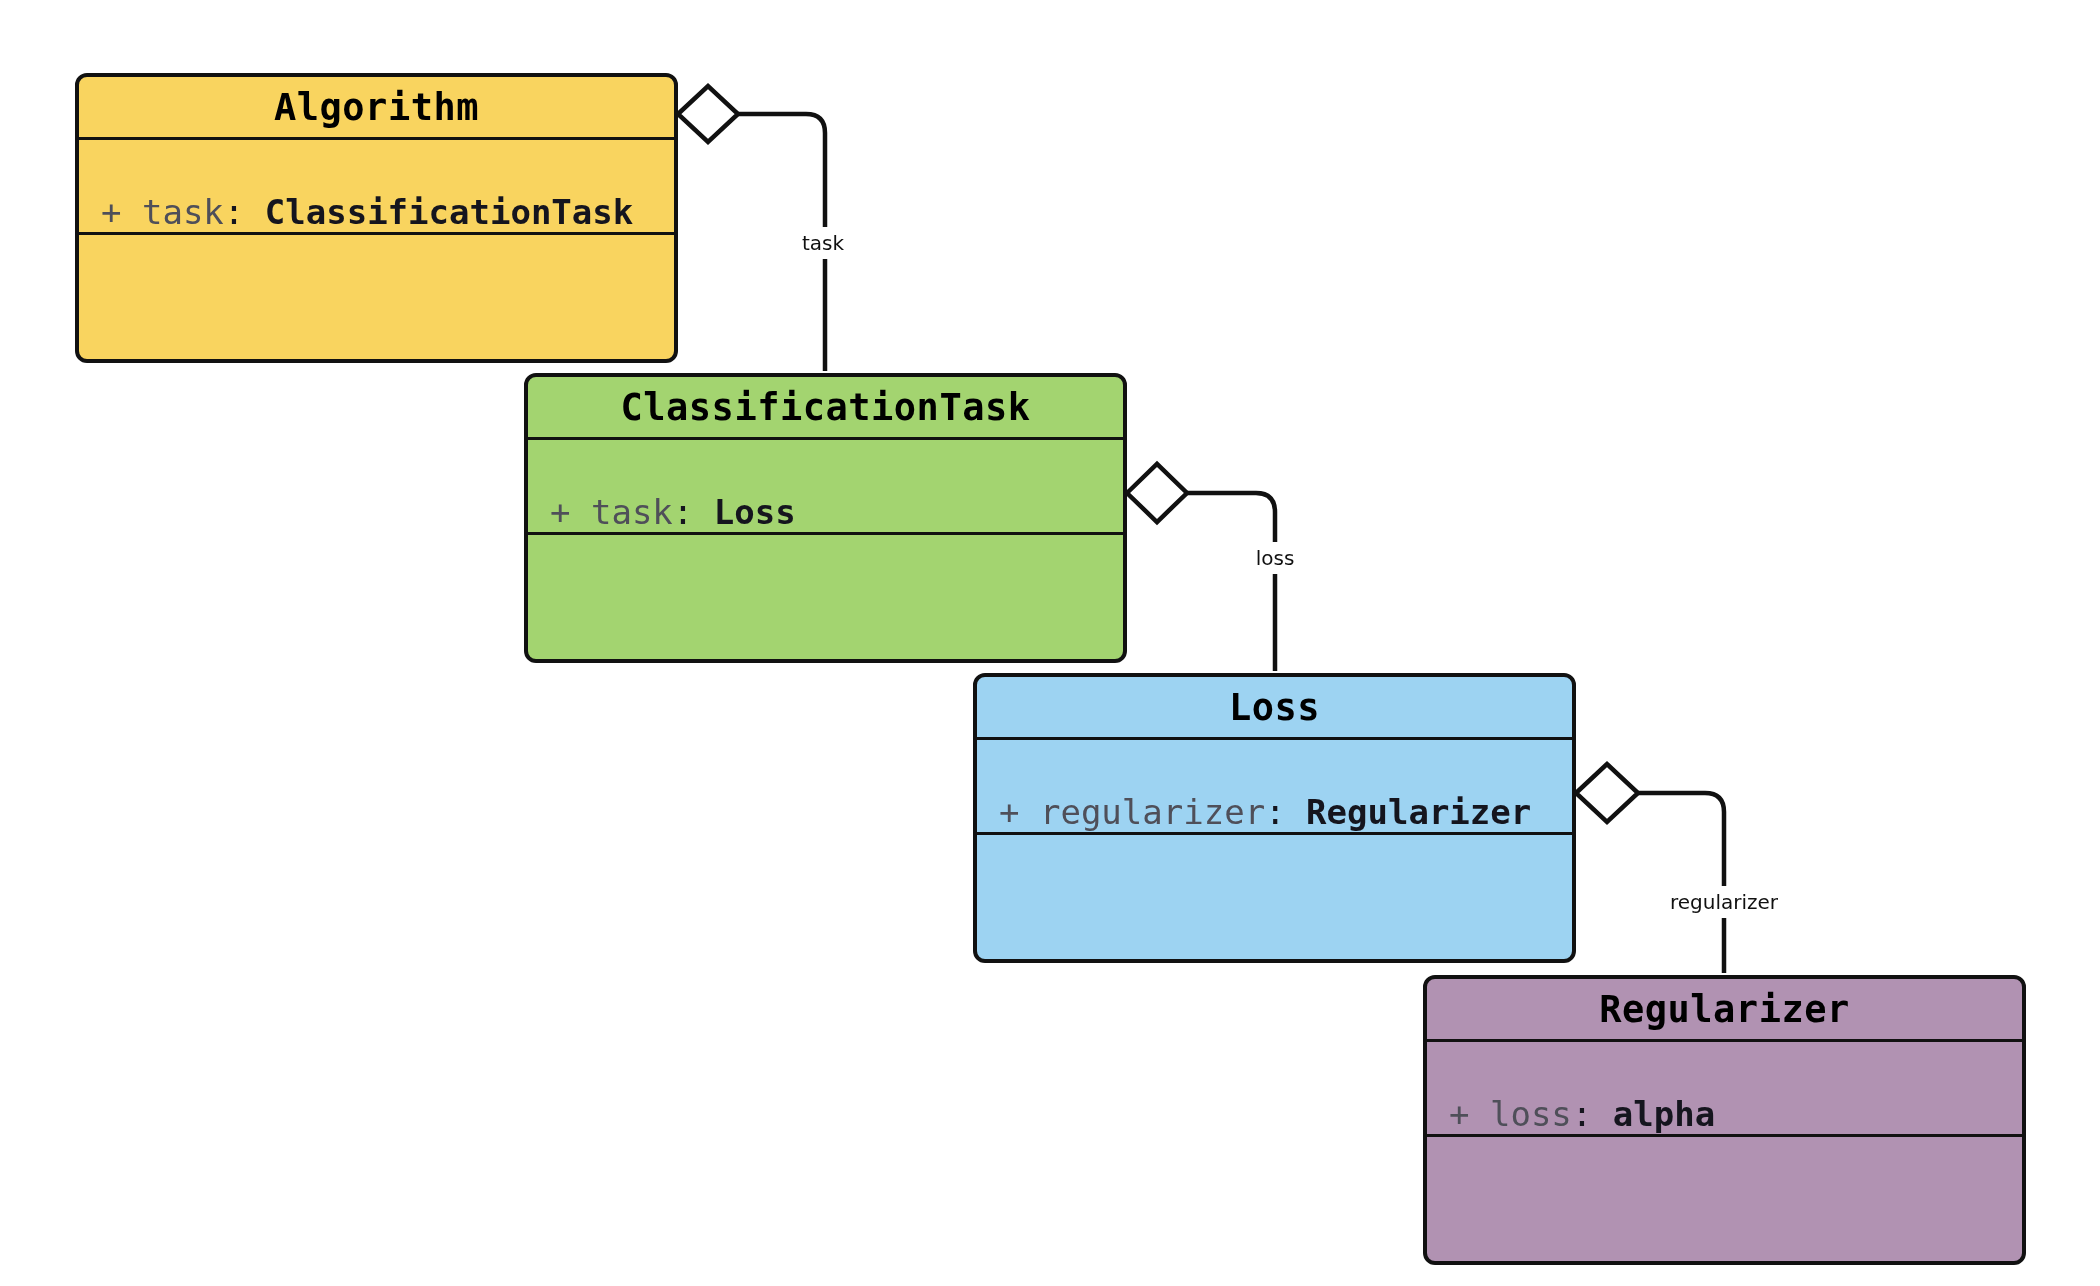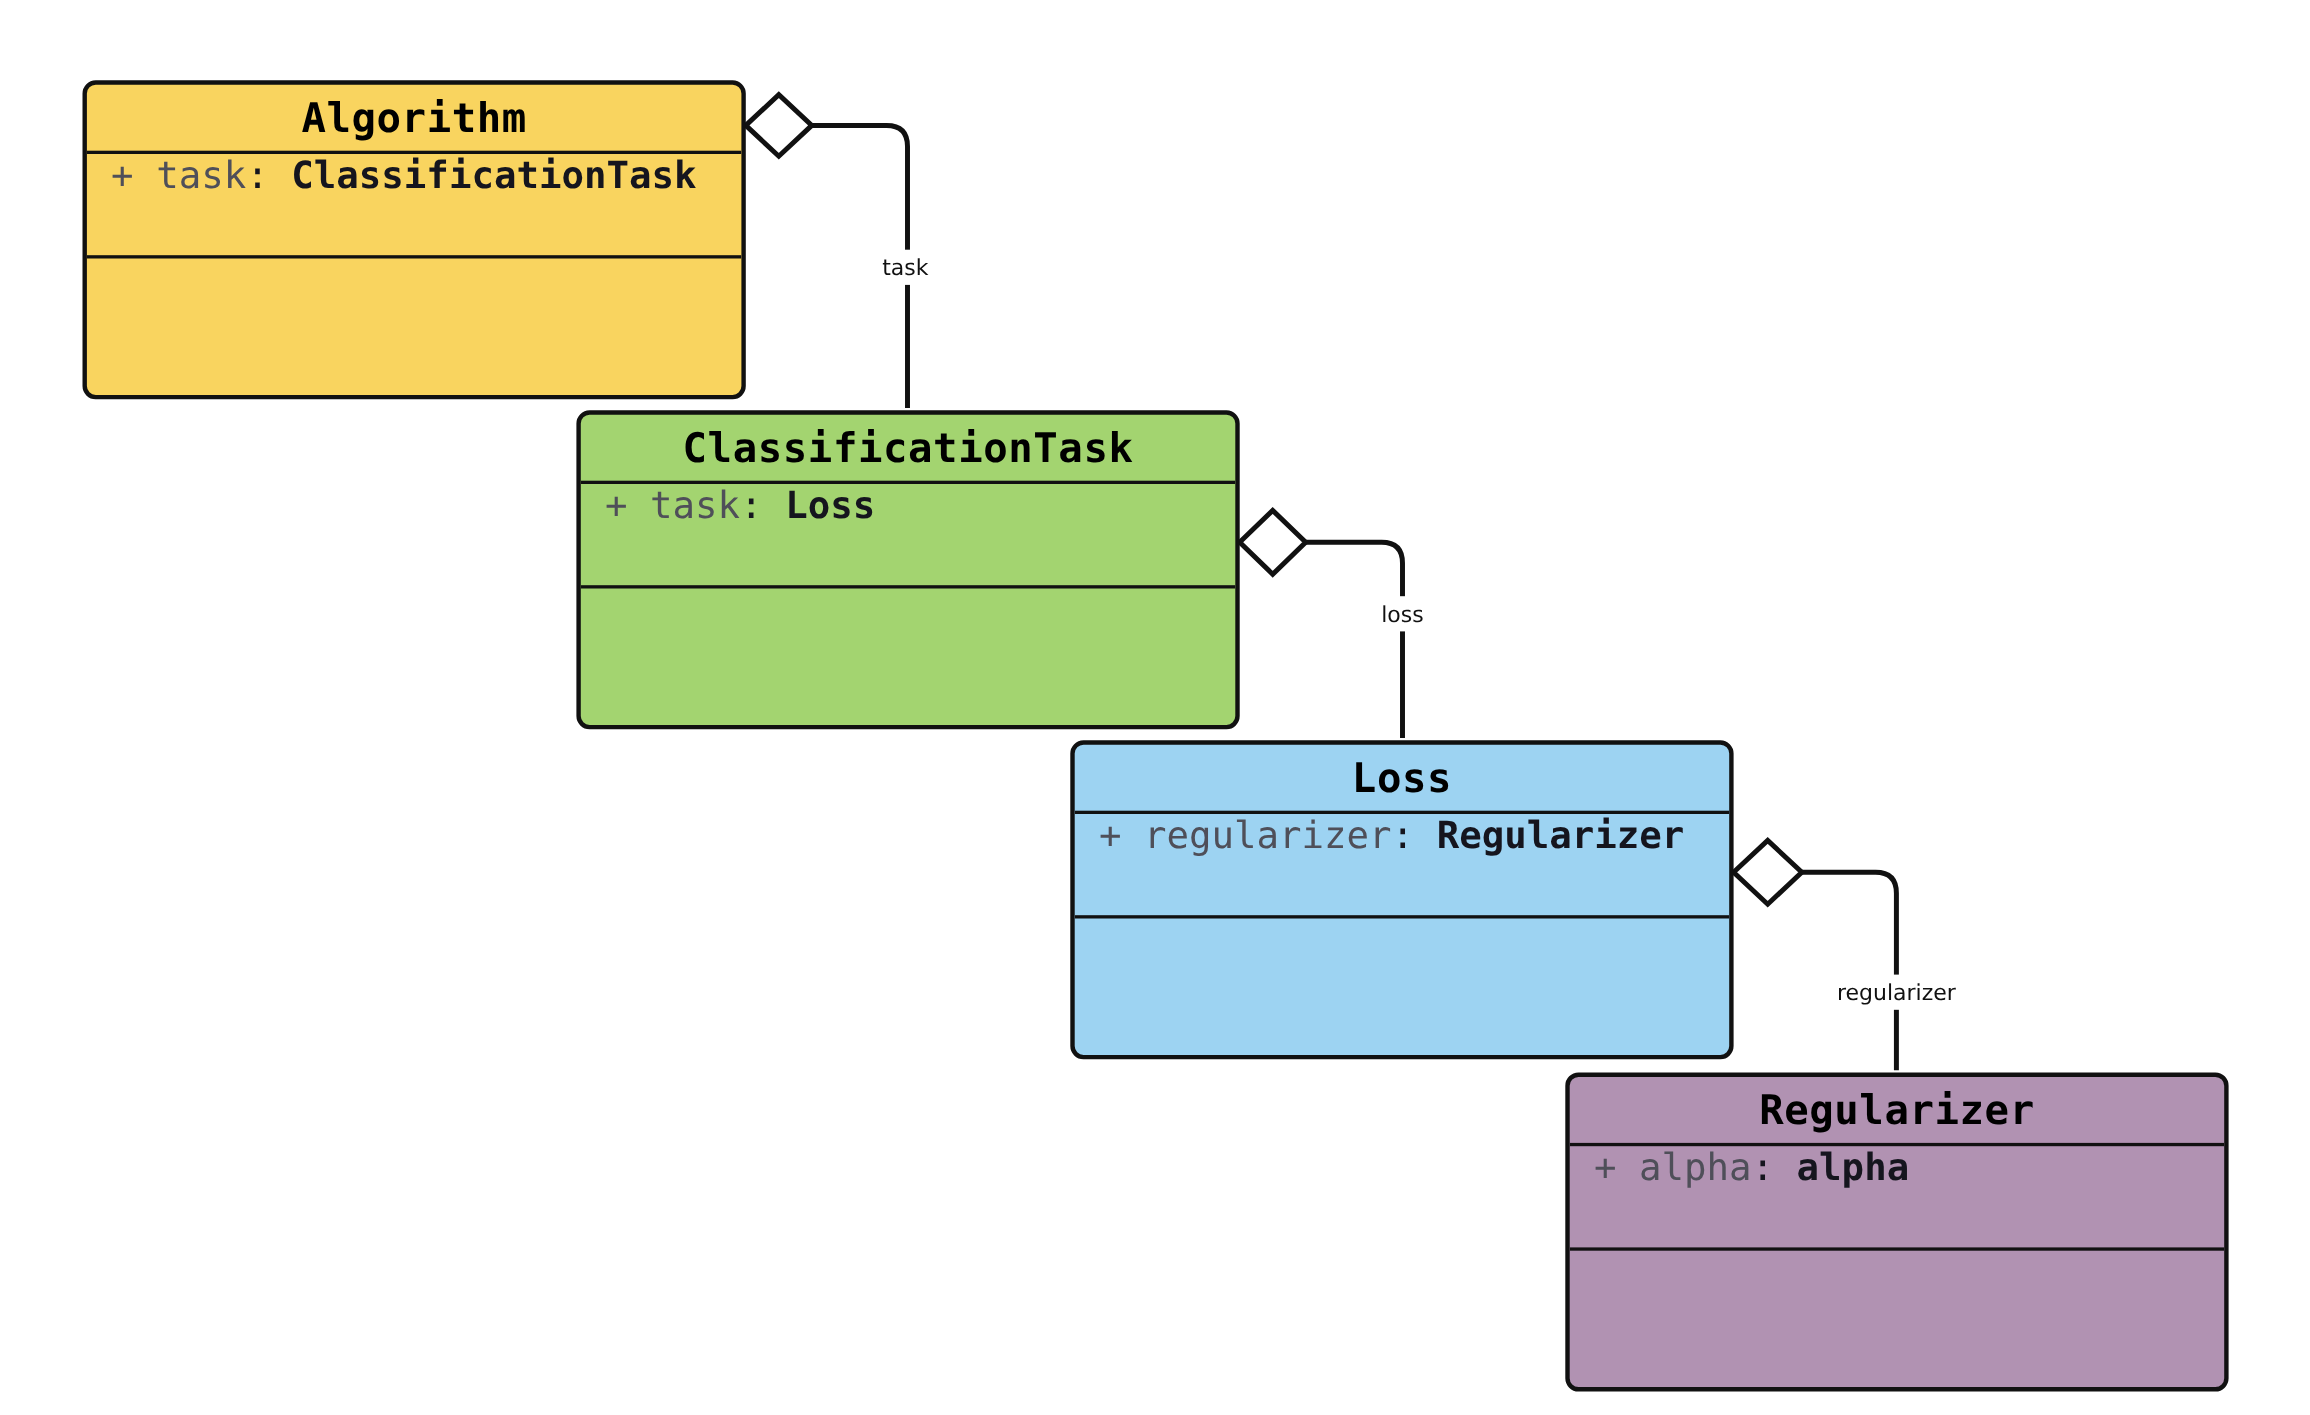--- a/index.html
+++ b/index.html
@@ -34,21 +34,21 @@
     font-weight: bold;
     font-size: 37px;
     color: #000000;
     letter-spacing: 0.5px;
   }
   .uml-class .attrs {
     height: 92px;
     flex: 0 0 92px;
     border-bottom: 3px solid #111111;
     display: flex;
-    align-items: flex-start;
+    align-items: flex-end;
     padding-left: 22px;
     font-family: "DejaVu Sans Mono", monospace;
     font-size: 34px;
     white-space: pre;
   }
   .uml-class .attrs .aname { color: #4f4f59; }
   .uml-class .attrs .asep  { color: #15151e; }
   .uml-class .attrs .atype { color: #15151e; font-weight: bold; }
   .uml-class .methods { flex: 1 1 auto; }
 
@@ -117,21 +117,21 @@
   </div>
 
   <div class="uml-class" style="left: 973px; top: 673px; background-color: rgb(157, 211, 242);">
     <div class="title">Loss</div>
     <div class="attrs"><span class="aname">+ regularizer</span><span class="asep">: </span><span class="atype">Regularizer</span></div>
     <div class="methods"></div>
   </div>
 
   <div class="uml-class" style="left: 1423px; top: 975px; background-color: rgb(177, 146, 178);">
     <div class="title">Regularizer</div>
-    <div class="attrs"><span class="aname">+ alpha</span><span class="asep">: </span><span class="atype">alpha</span></div>
+    <div class="attrs"><span class="aname">+ loss</span><span class="asep">: </span><span class="atype">alpha</span></div>
     <div class="methods"></div>
   </div>
 
   <div class="edge-label" style="left:823px; top:243px;">task</div>
   <div class="edge-label" style="left:1275px; top:558px;">loss</div>
   <div class="edge-label" style="left:1724px; top:902px;">regularizer</div>
 
 </div>
 
 </body></html>

